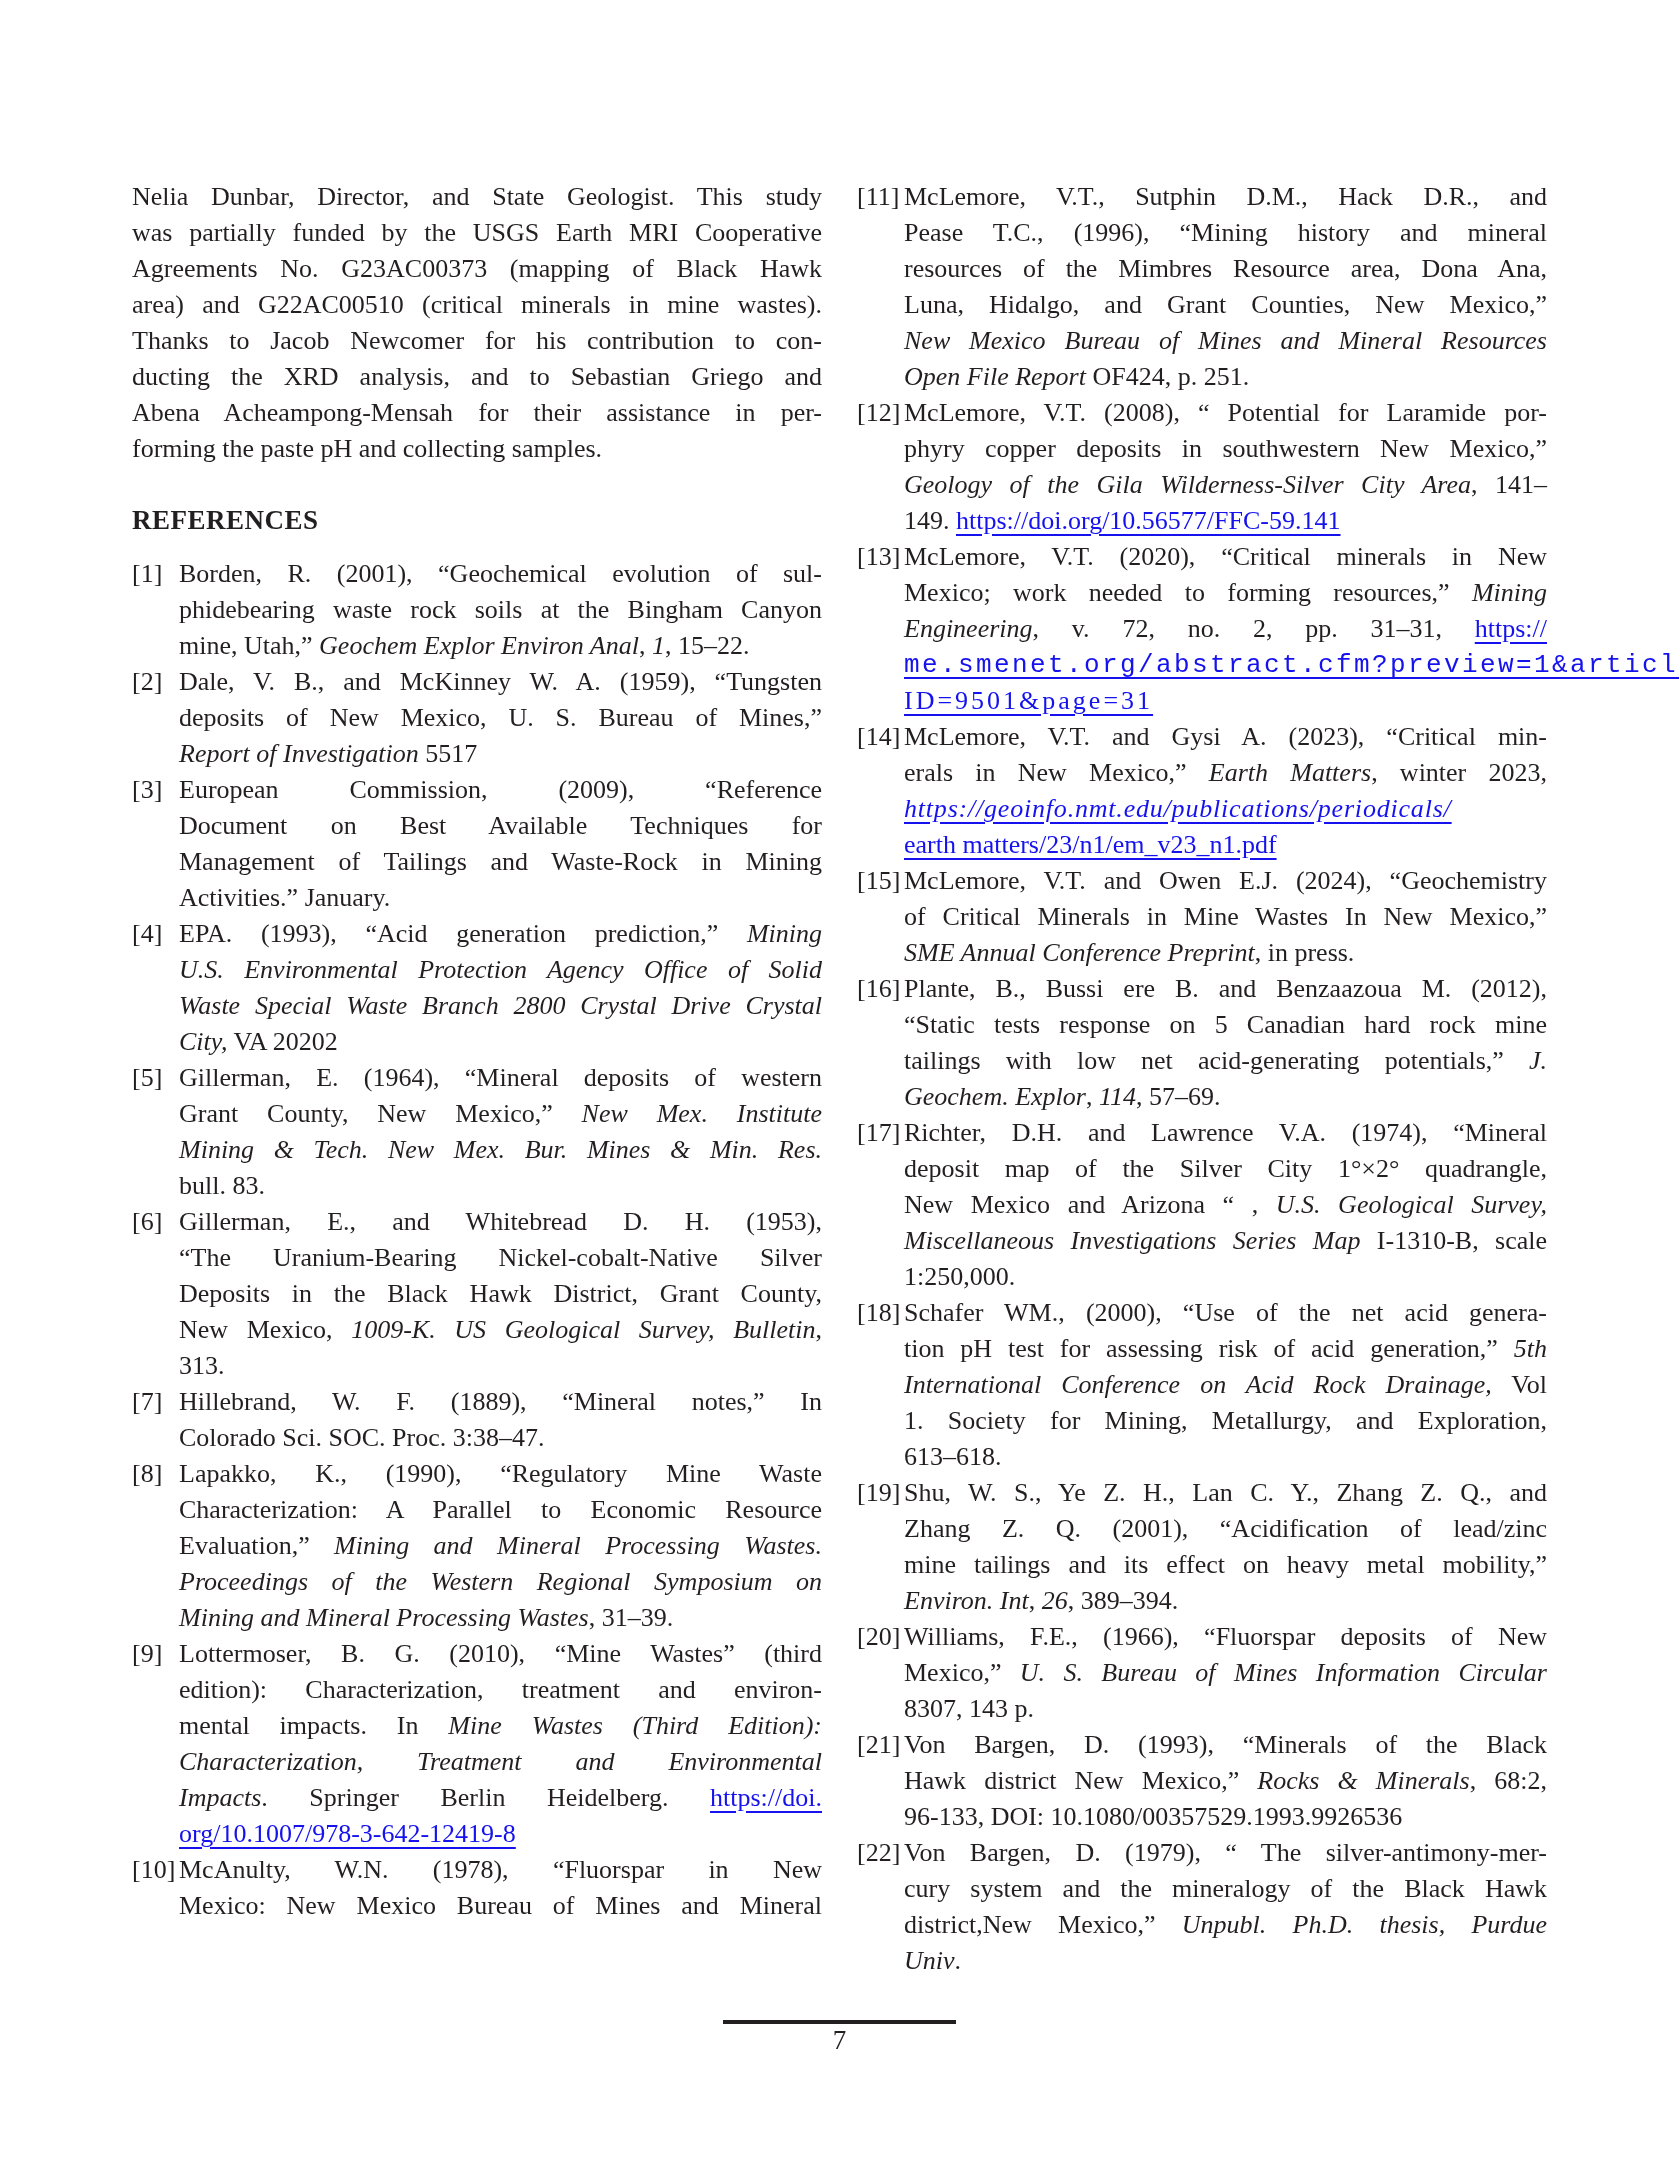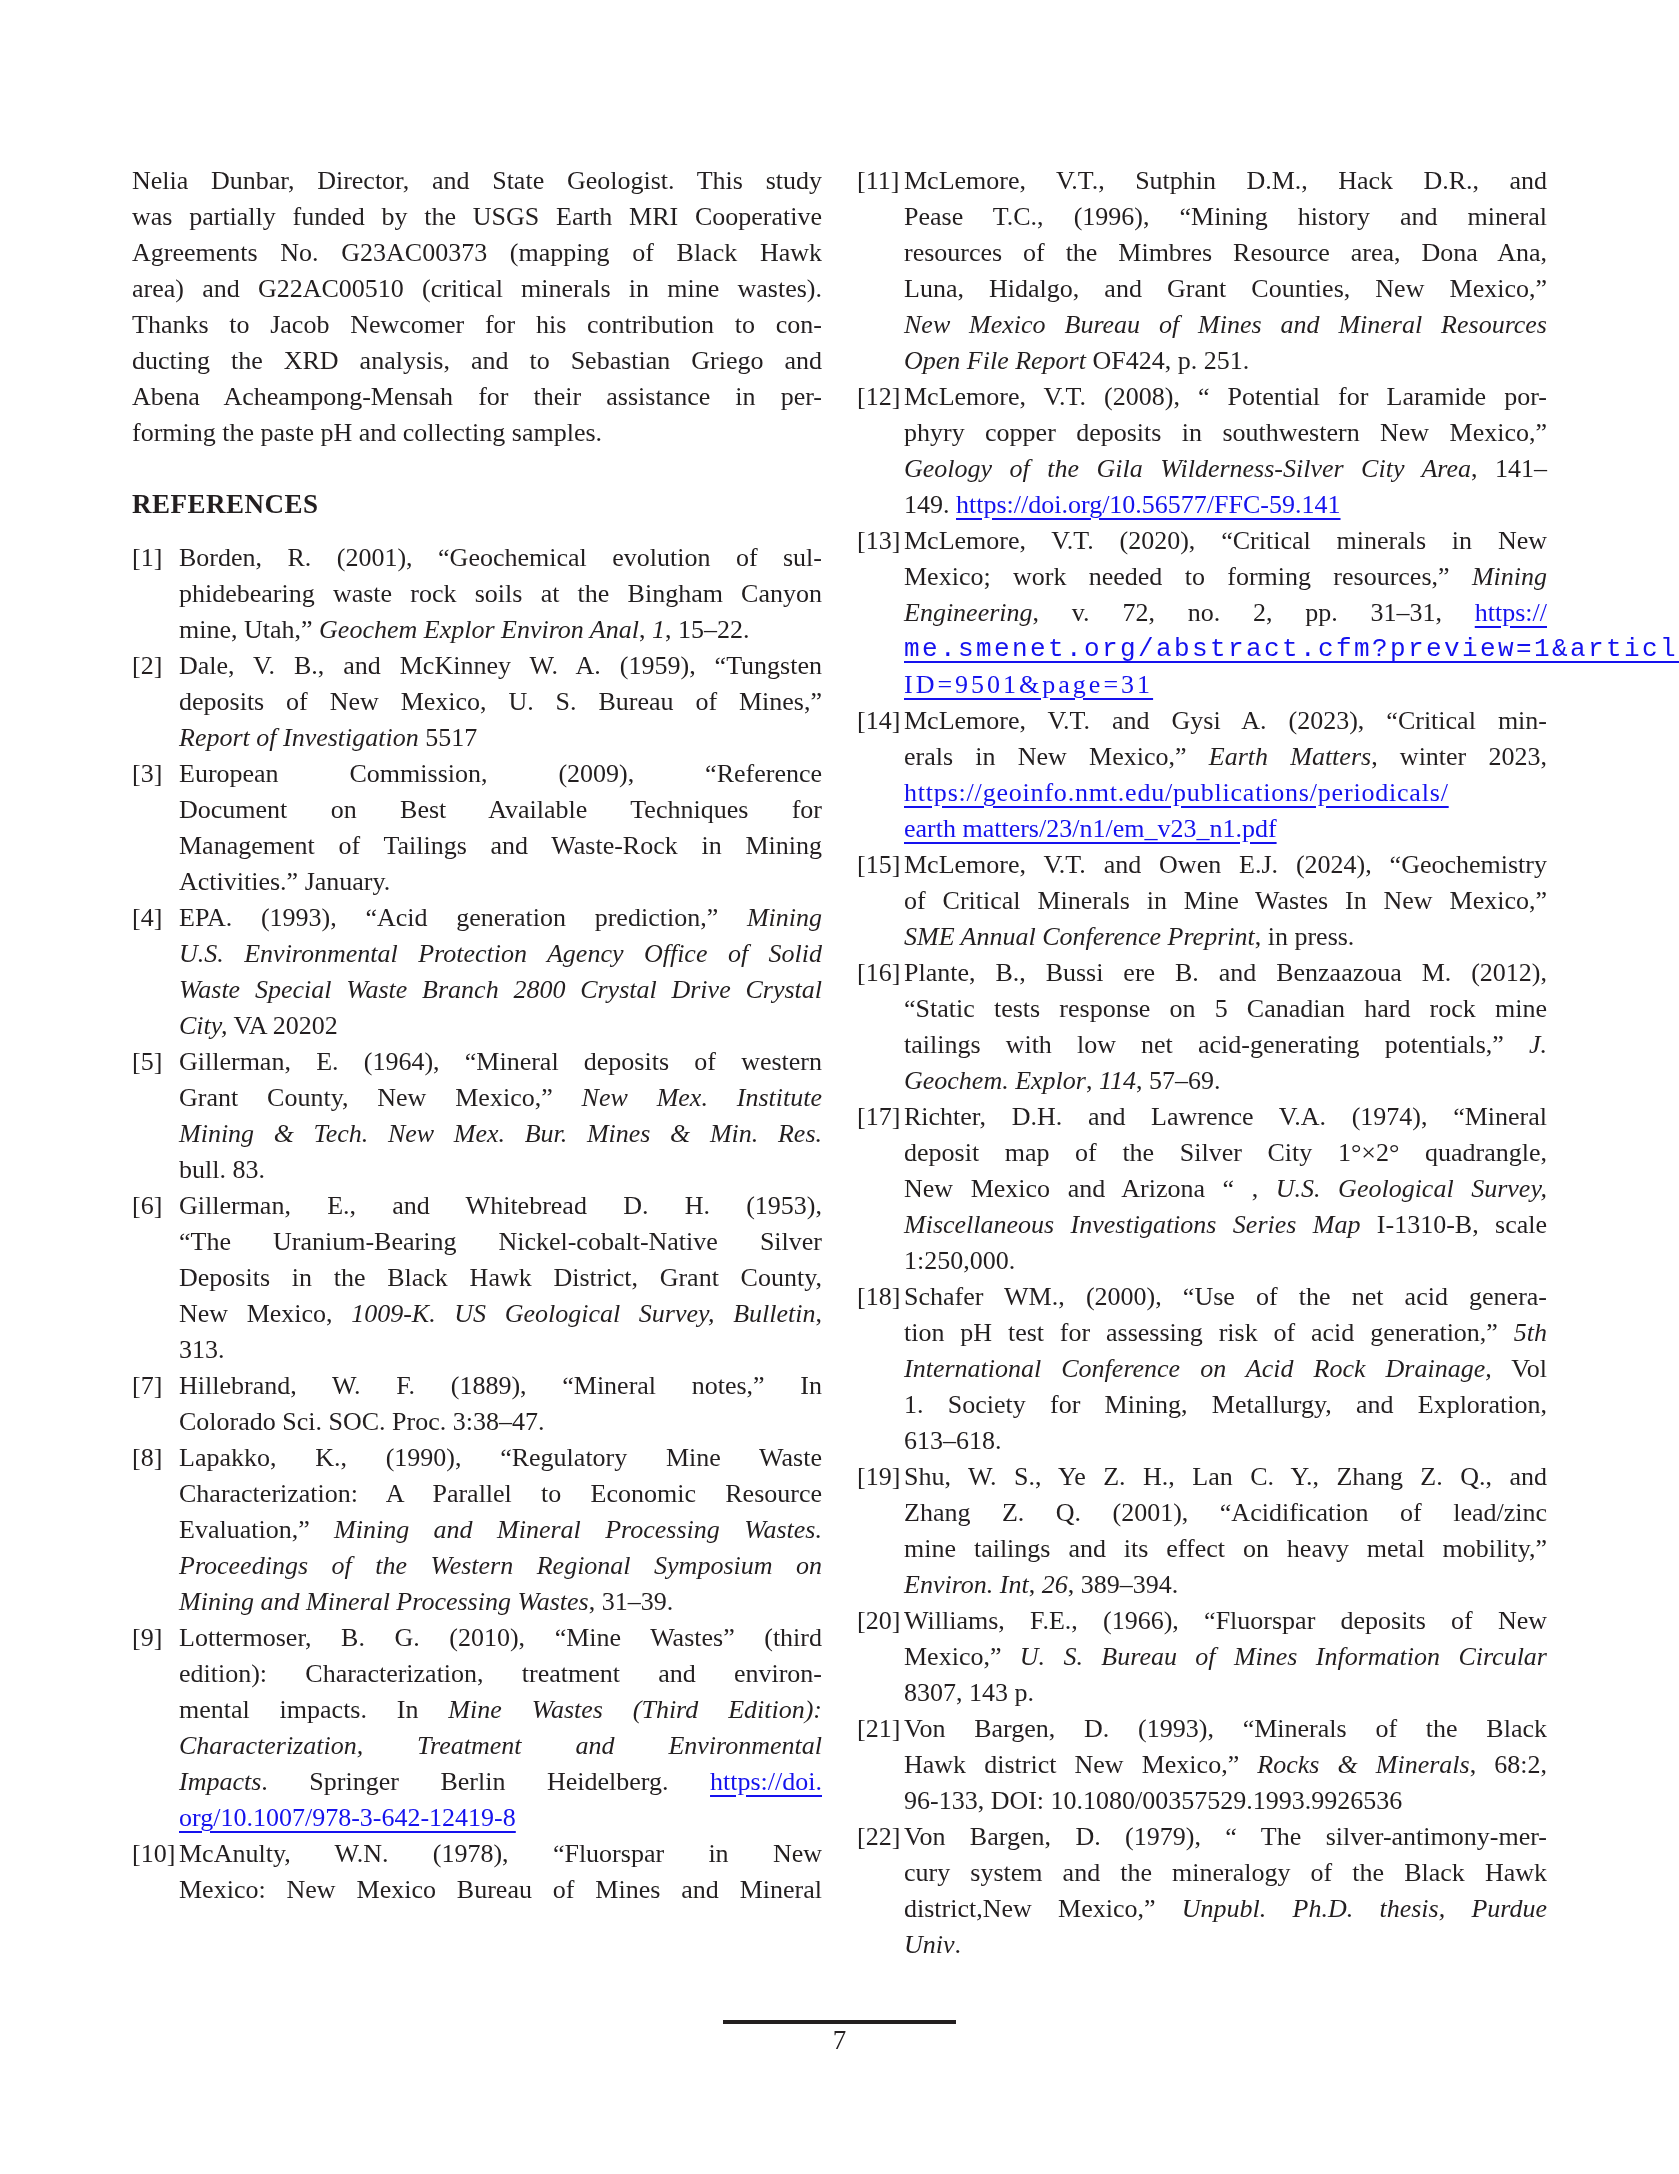--- a/index.html
+++ b/index.html
@@ -10,21 +10,21 @@
   html,body{margin:0;padding:0;}
   body{
     width:1680px;height:2174px;
     background:var(--paper);
     font-family:"Liberation Serif","DejaVu Serif",serif;
     color:var(--text);
     -webkit-font-smoothing:antialiased;
   }
   .page{position:relative;width:1680px;height:2174px;overflow:hidden;}
   .content{
-    position:absolute;left:132px;top:163px;width:1415px;
+    position:absolute;left:132px;top:179px;width:1415px;
     display:flex;gap:35px;
   }
   .col{width:690px;flex:0 0 690px;font-size:26px;line-height:36px;}
   .line{
     text-align:justify;text-align-last:justify;
     white-space:nowrap;
   }
   .line.last{text-align-last:left;}
   .heading{
     font-weight:bold;font-size:27px;line-height:38px;
@@ -191,21 +191,21 @@
               <div class="line"><i>Engineering</i><span>, v. 72, no. 2, pp. 31–31, </span><span class="lnk">https://</span></div>
               <div class="line" style="letter-spacing: 2.4px; font-family: Liberation Mono, monospace;"><span class="lnk">me.smenet.org/abstract.cfm?preview=1&amp;article</span></div>
               <div class="line last" style="letter-spacing: 3px;"><span class="lnk">ID=9501&amp;page=31</span></div>
             </div>
           </div>
           <div class="ref">
             <div class="ref-num">[14]</div>
             <div class="ref-body">
               <div class="line"><span>McLemore, V.T. and Gysi A. (2023), “Critical min-</span></div>
               <div class="line"><span>erals in New Mexico,” </span><i>Earth Matters</i><span>, winter 2023,</span></div>
-              <div class="line" style="letter-spacing: 0.8px;"><span class="lnk">https://geoinfo.nmt.edu/publications/periodicals/</span></div>
+              <div class="line" style="letter-spacing: 0.8px; font-style: italic;"><span class="lnk">https://geoinfo.nmt.edu/publications/periodicals/</span></div>
               <div class="line last"><span class="lnk">earth matters/23/n1/em_v23_n1.pdf</span></div>
             </div>
           </div>
           <div class="ref">
             <div class="ref-num">[15]</div>
             <div class="ref-body">
               <div class="line"><span>McLemore, V.T. and Owen E.J. (2024), “Geochemistry</span></div>
               <div class="line"><span>of Critical Minerals in Mine Wastes In New Mexico,”</span></div>
               <div class="line last"><i>SME Annual Conference Preprint</i><span>, in press.</span></div>
             </div>

